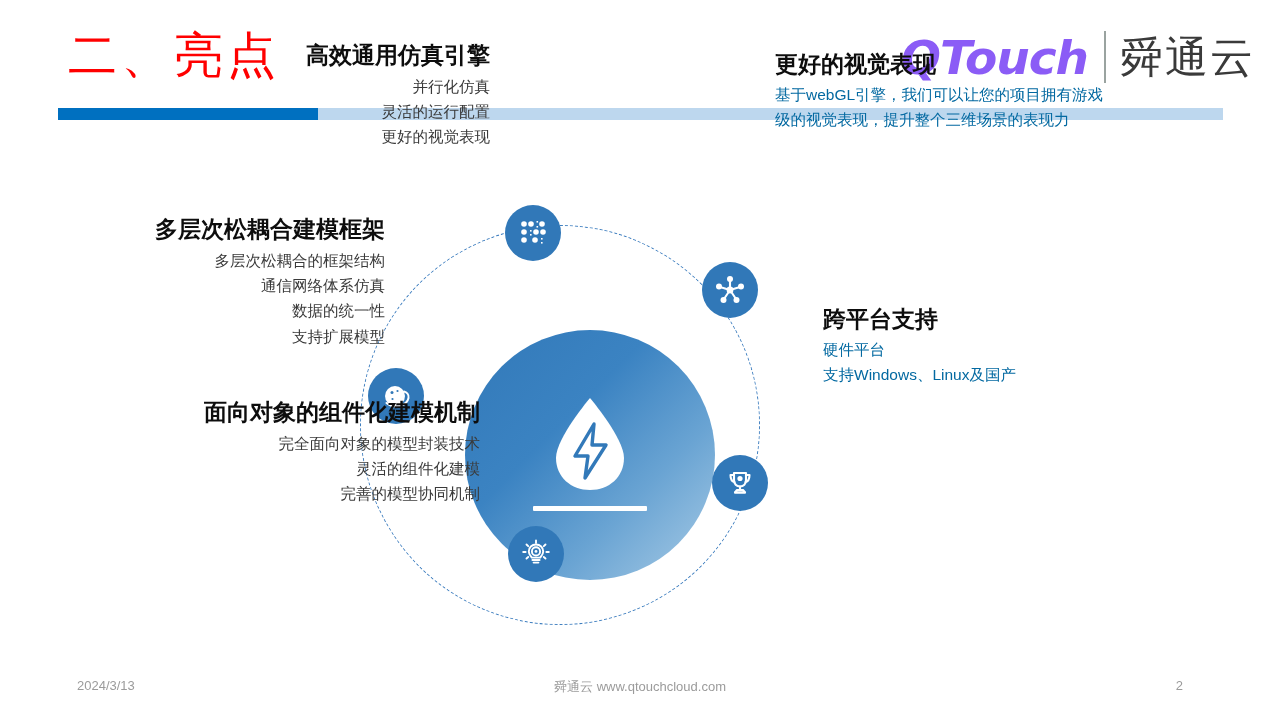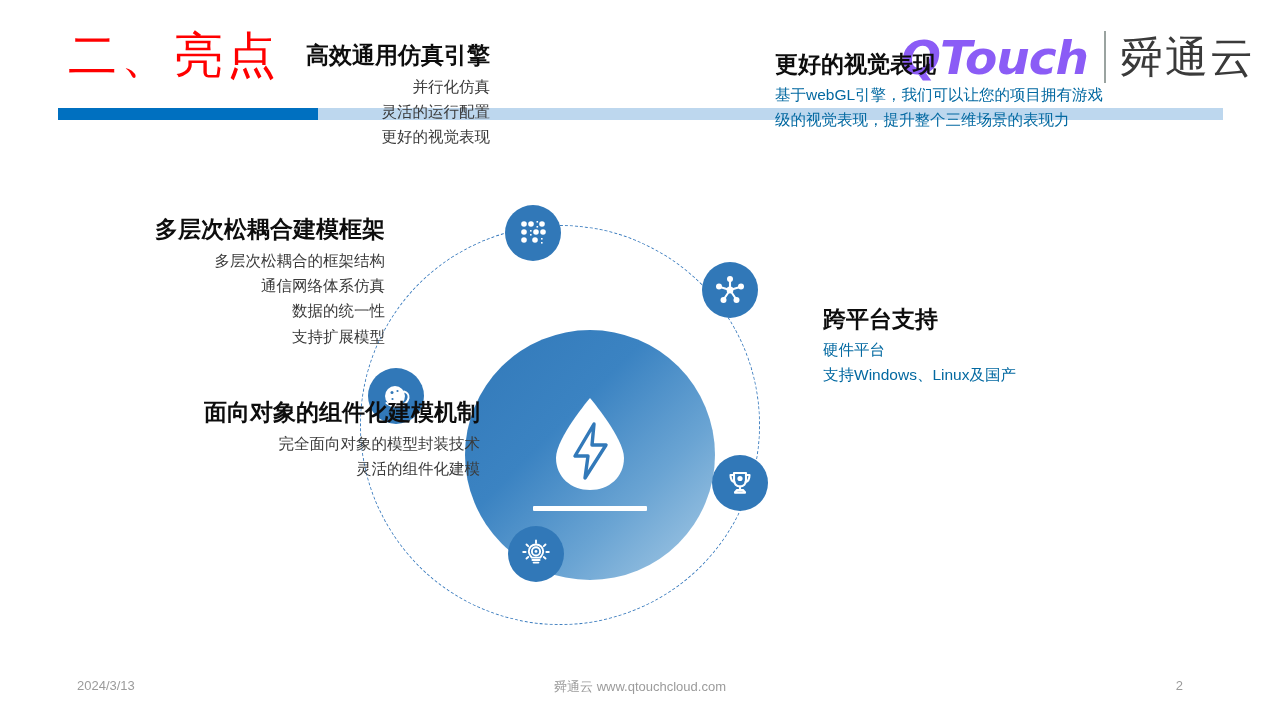--- a/index.html
+++ b/index.html
@@ -329,20 +329,21 @@
     <li>数据的统一性</li>
     <li>支持扩展模型</li>
   </ul>
 </div>
 
 <div class="feature align-right" id="feature-component">
   <div class="f-title">面向对象的组件化建模机制</div>
   <ul class="f-list">
     <li>完全面向对象的模型封装技术</li>
     <li>灵活的组件化建模</li>
+    <li>完善的模型协同机制</li>
   </ul>
 </div>
 
 <div class="feature align-left" id="feature-visual">
   <div class="f-title">更好的视觉表现</div>
   <div class="f-desc">
     <div>基于webGL引擎，我们可以让您的项目拥有游戏</div>
     <div>级的视觉表现，提升整个三维场景的表现力</div>
   </div>
 </div>

